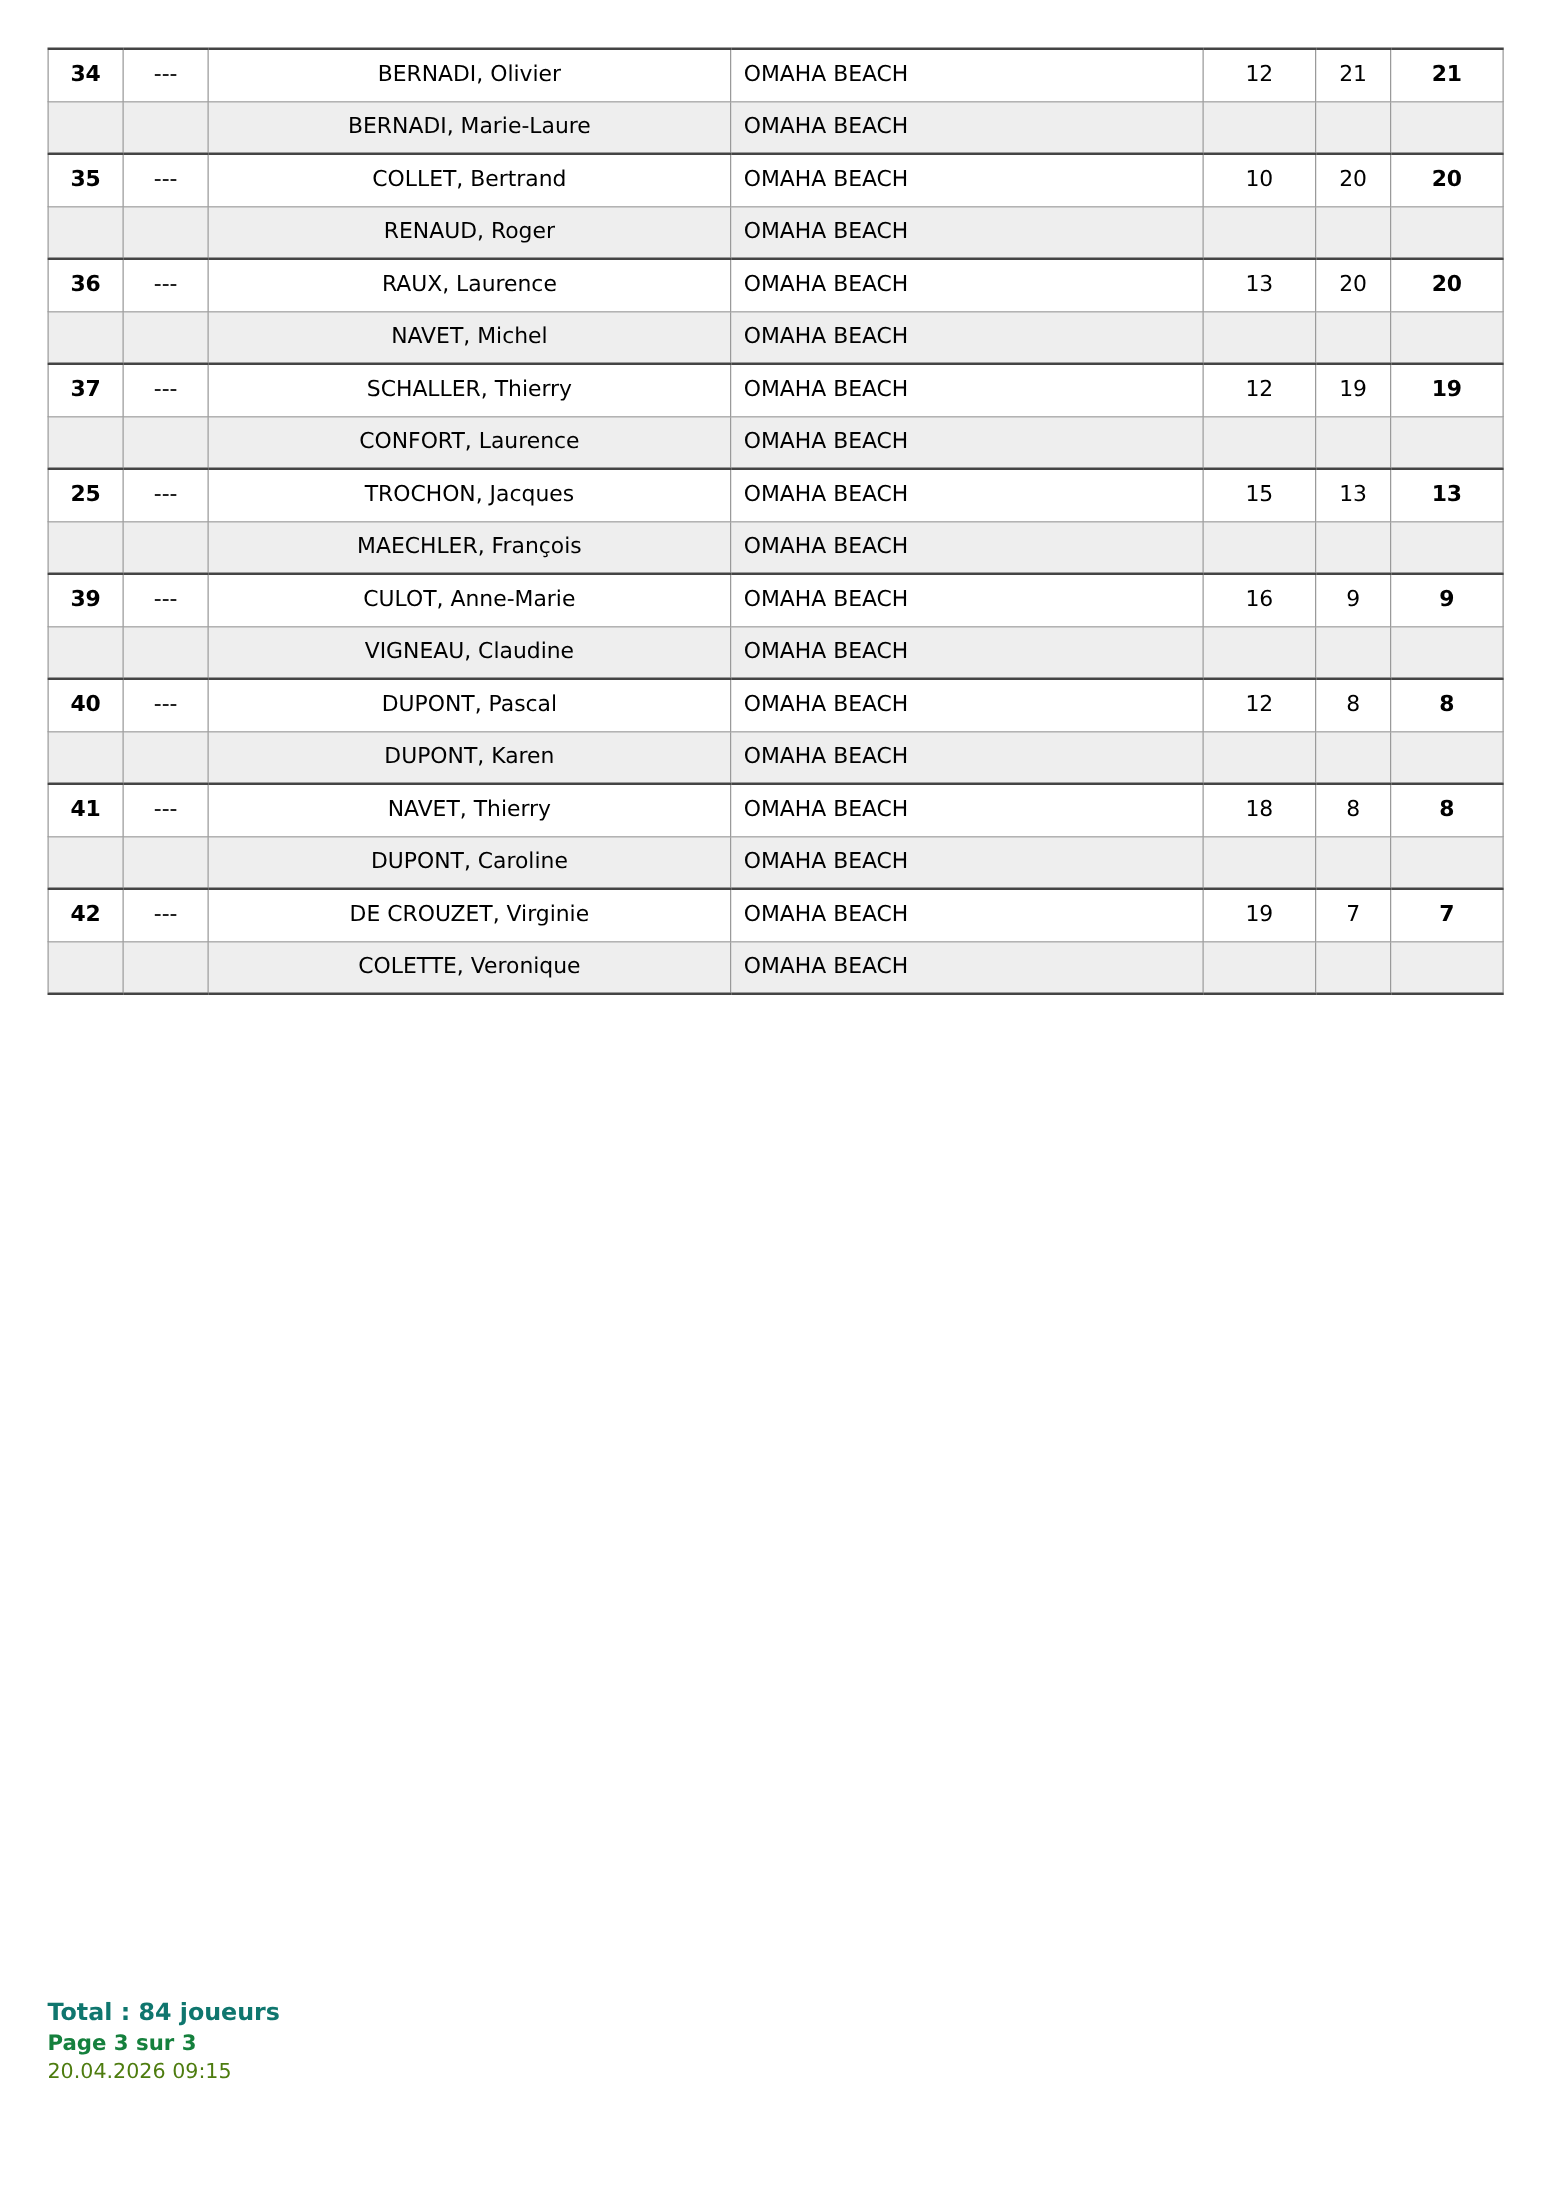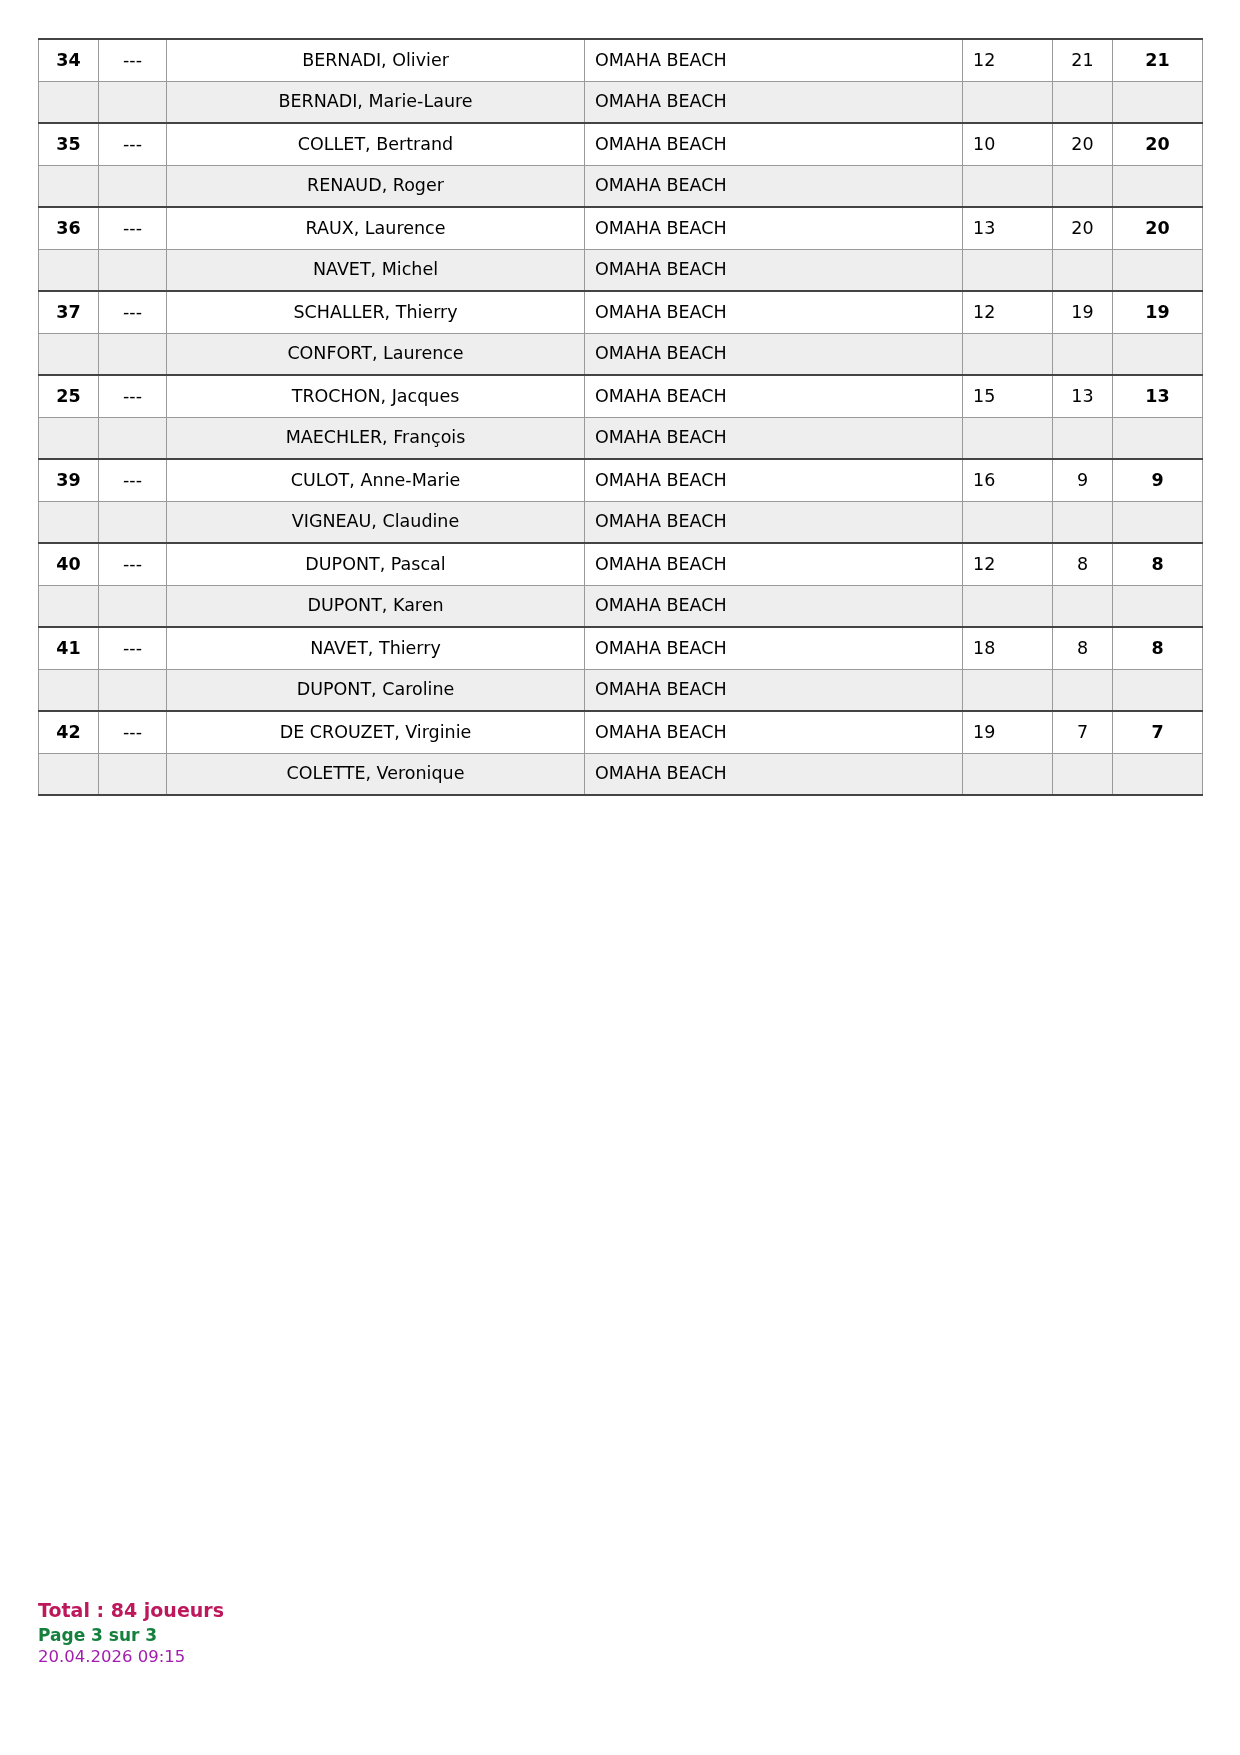--- a/index.html
+++ b/index.html
@@ -40,54 +40,54 @@
     box-sizing: border-box;
     background: #ffffff;
     overflow: hidden;
     white-space: nowrap;
   }
   
   .col-rank   { width: 60px;  text-align: center; font-weight: bold; }
   .col-dash   { width: 68px;  text-align: center; }
   .col-player { width: 418px; text-align: center; }
   .col-club   { width: 378px; text-align: left; }
-  .col-hcp    { width: 90px;  text-align: left; }
+  .col-hcp    { width: 90px;  text-align: center; }
   .col-pts    { width: 60px;  text-align: center; }
   .col-tot    { width: 90px;  text-align: center; font-weight: bold; }
 
   tr.row-second td {
     background: #eeeeee;
   }
   tr.group-end td {
     border-bottom: 2px solid #444444;
   }
   tr.group-start td {
     border-top: 2px solid #444444;
   }
   .footer {
     position: absolute;
     left: 38px;
     top: 1598px;
     width: 1000px;
   }
   .footer-total {
-    color: #be185d;
+    color: #0f766e;
     font-weight: bold;
     font-size: 19px;
     line-height: 1.35;
     margin-bottom: 1px;
   }
   .footer-page {
     color: #15803d;
     font-weight: bold;
     font-size: 17px;
     line-height: 1.25;
   }
   .footer-date {
-    color: #a21caf;
+    color: #4d7c0f;
     font-size: 16.5px;
     line-height: 1.3;
   }
 </style>
 </head>
 <body>
 
 <div class="page">
 
   <table class="results-table">

